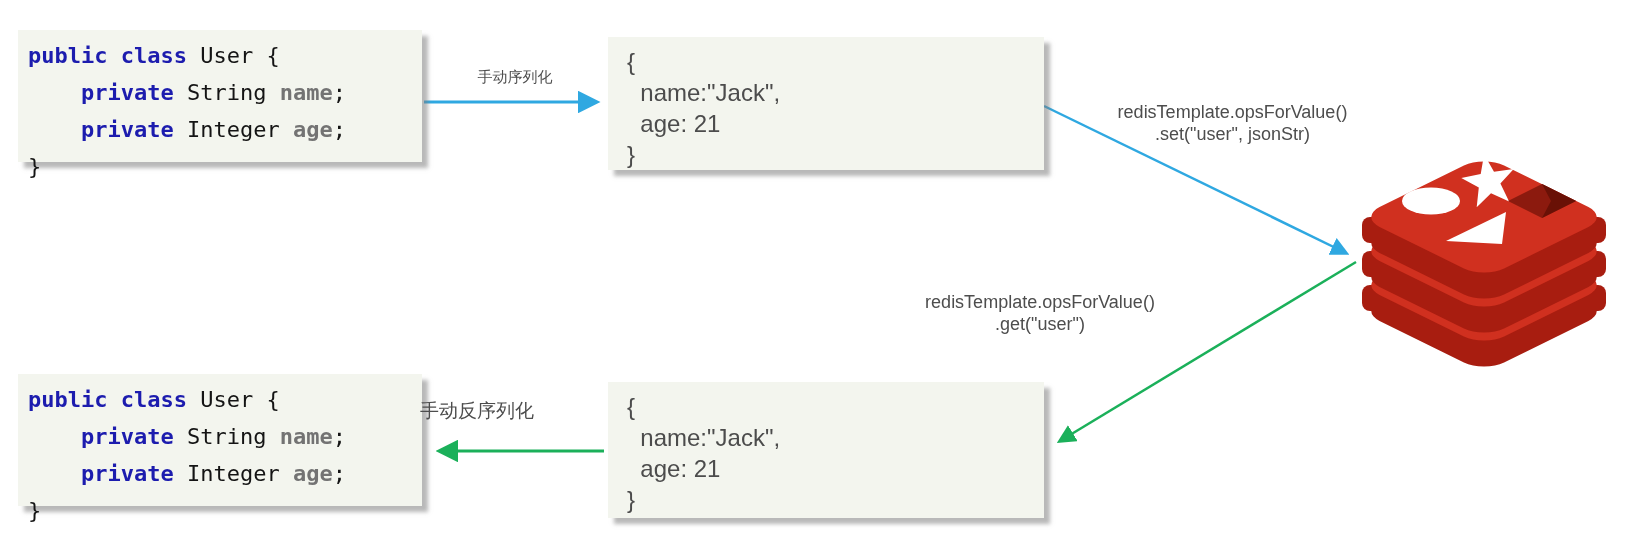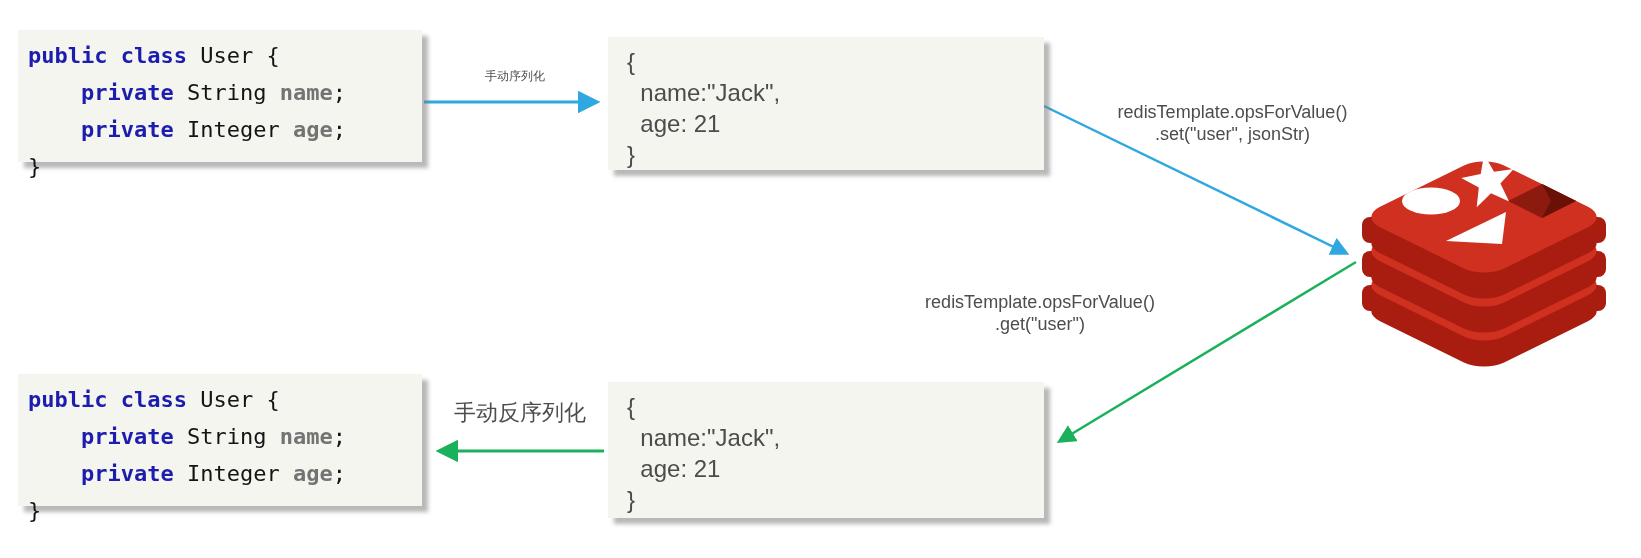--- a/index.html
+++ b/index.html
@@ -29,22 +29,22 @@
   .json-box {
     width:436px; height:133px; padding:9px 0 0 19px;
     font-size:24px; line-height:31px; color:#4c4c4c;
   }
   .json-top    { left:608px; top:37px;  }
   .json-bottom { left:608px; top:382px; height:136px; }
   .json-line { white-space:pre; }
 
   
   .lbl { position:absolute; color:#4d4d4d; }
-  .lbl-serialize   { left:424px;  top:68px;  width:182px; text-align:center; font-size:12px; }
-  .lbl-deserialize { left:420px;  top:398px; width:200px; text-align:center; font-size:22px; }
+  .lbl-serialize   { left:424px;  top:68px;  width:182px; text-align:center; font-size:15px; }
+  .lbl-deserialize { left:420px;  top:398px; width:200px; text-align:left; font-size:19px; }
   .lbl-set { left:1060px; top:101px; width:345px; text-align:center; font-size:18px; line-height:22px; }
   .lbl-get { left:880px;  top:291px; width:320px; text-align:center; font-size:18px; line-height:22px; }
 
   
   .arrows { position:absolute; left:0; top:0; width:1641px; height:558px; pointer-events:none; }
   .redis  { position:absolute; left:1358px; top:156px; width:252px; height:216px; }
 </style>
 </head>
 <body>
 

